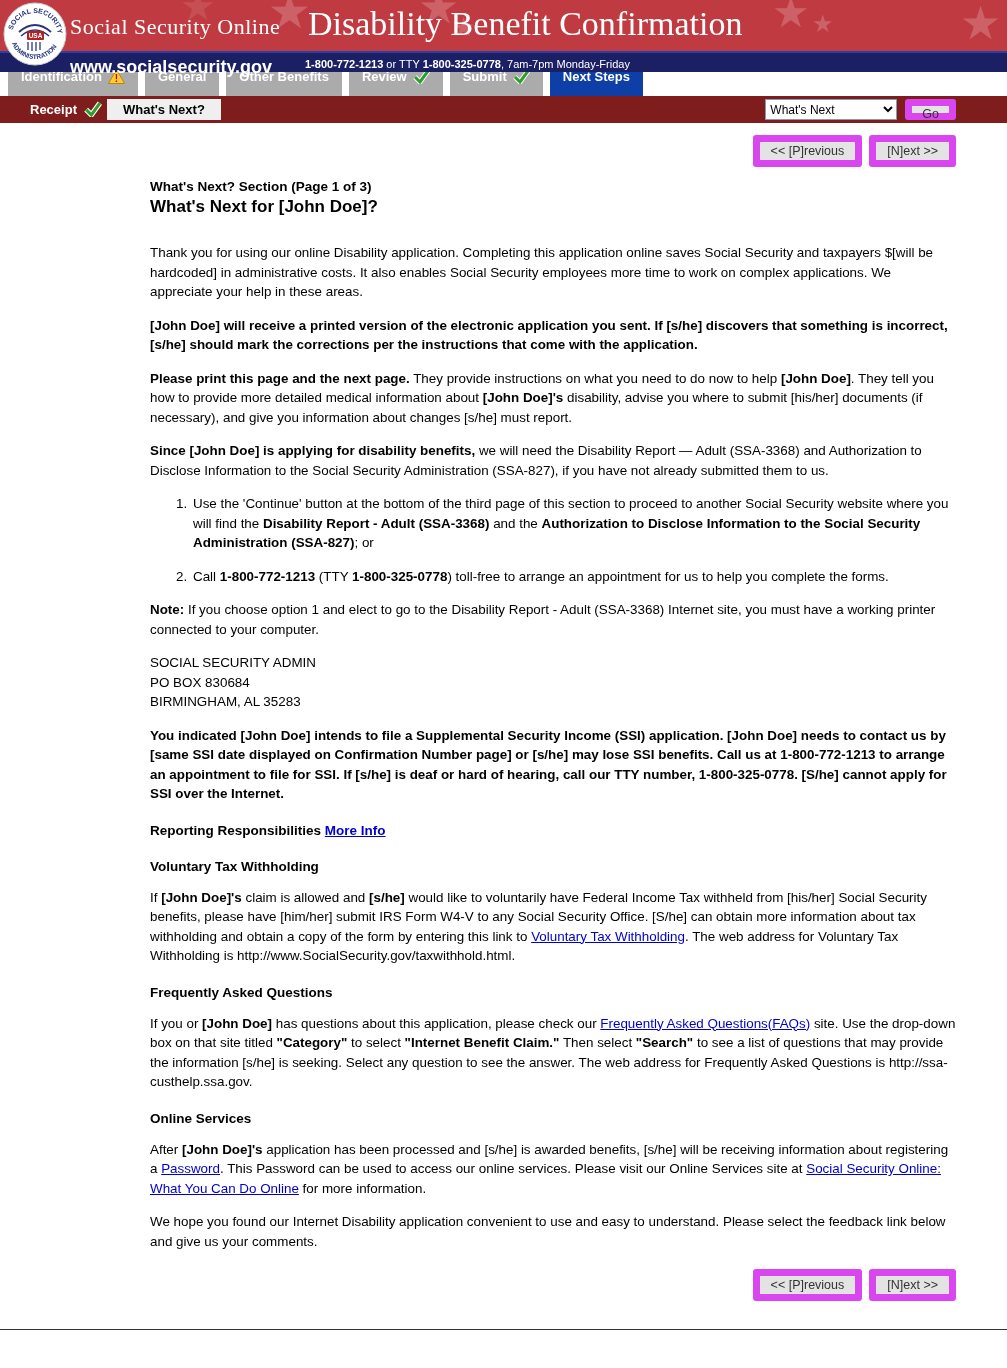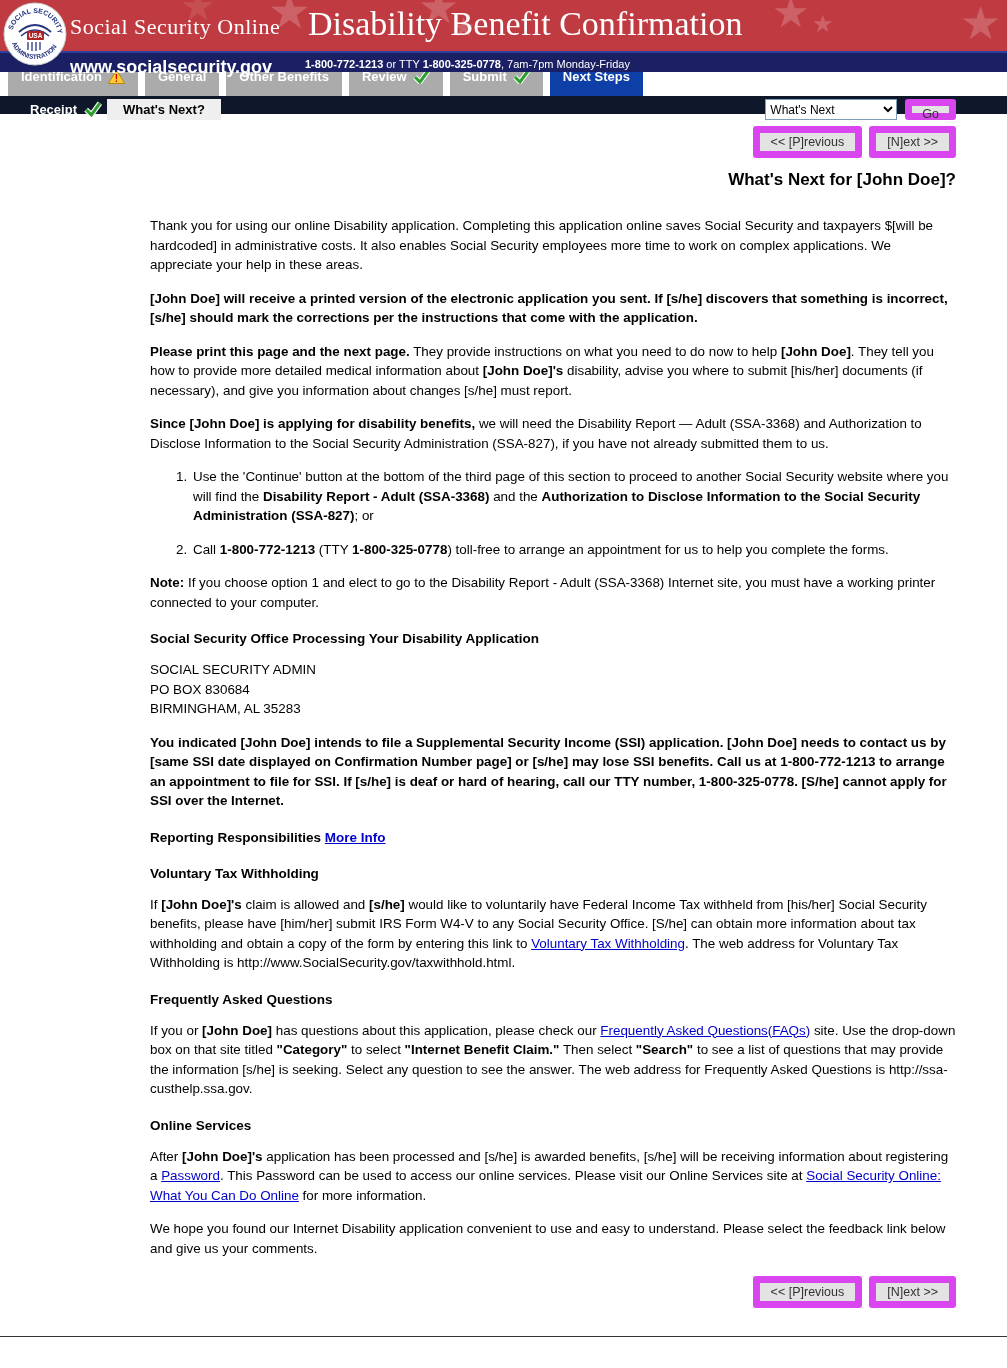--- a/index.html
+++ b/index.html
@@ -51,21 +51,21 @@
   }
   .tab {
     height:38px; display:flex; align-items:flex-end; gap:6px;
     background:#ABABAB; color:#fff; font-weight:bold; font-size:13px;
     padding:12px 13px; border-radius:3px 3px 0 0; cursor:default;
   }
   .tab.active { background:#0D3FA6; border-radius:0 9px 0 0; }
   .tab svg { display:block; }
 
   
-  .subnav { position:relative; height:18px; background:#0f172a; }
+  .subnav { position:relative; height:27px; background:#7f1d1d; }
   .receipt {
     position:absolute; left:30px; top:5px;
     color:#fff; font-weight:bold; font-size:13px;
     display:flex; align-items:center; gap:7px;
   }
   .whatsnext-box {
     position:absolute; left:107px; top:3px;
     background:#EFEFEF; color:#000; font-weight:bold; font-size:13px;
     padding:3px 16px;
   }
@@ -80,21 +80,21 @@
     background:#E3E3E3; border:7px solid #d946ef; border-radius:3px;
     font-size:12.5px; color:#333; padding:1px 10px; height:21px; cursor:pointer;
   }
 
   
   .content { padding: 10px 51px 0 150px; }
   .btn-row { display:flex; justify-content:flex-end; gap:7px; margin:2px 0 12px; }
   .nav-btn { height:32px; padding:1px 11px; }
 
   .section-title { font-size:13.5px; font-weight:bold; margin:8px 0 3px; }
-  .page-title   { font-size:17px;   font-weight:bold; margin:0 0 26px;text-align:right; }
+  .page-title   { font-size:17px;   font-weight:bold; margin:0 0 26px; }
 
   p, li, .addr-line {
     font-size:13.4px; line-height:19.5px; margin:0 0 14px;
   }
   .addr-line { margin:0; }
   .addr-block { margin:0 0 14px; }
   ol { margin:0 0 14px; padding-left:41px; }
   ol li { margin-bottom:14px; padding-left:2px; }
 
   .sec-head { font-size:13.5px; font-weight:bold; margin:17px 0 12px; line-height:19px; }
@@ -199,35 +199,35 @@
   </div>
 </div>
 
 <div class="content">
 
   <div class="btn-row">
     <button class="nav-btn">&lt;&lt; [P]revious</button>
     <button class="nav-btn">[N]ext &gt;&gt;</button>
   </div>
 
+  <div class="section-title">What's Next? Section (Page 1 of 3)</div>
   <div class="page-title">What's Next for [John Doe]?</div>
 
   <p><span>Thank you for using our online Disability application. Completing this application online saves Social Security and taxpayers $[will be hardcoded] in administrative costs. It also enables Social Security employees more time to work on complex applications. We appreciate your help in these areas.</span></p>
   <p><span class="b">[John Doe] will receive a printed version of the electronic application you sent. If [s/he] discovers that something is incorrect, [s/he] should mark the corrections per the instructions that come with the application.</span></p>
   <p><span class="b">Please print this page and the next page.</span><span> They provide instructions on what you need to do now to help </span><span class="b">[John Doe]</span><span>. They tell you how to provide more detailed medical information about </span><span class="b">[John Doe]'s</span><span> disability, advise you where to submit [his/her] documents (if necessary), and give you information about changes [s/he] must report.</span></p>
   <p><span class="b">Since [John Doe] is applying for disability benefits,</span><span> we will need the Disability Report — Adult (SSA-3368) and Authorization to Disclose Information to the Social Security Administration (SSA-827), if you have not already submitted them to us.</span></p>
 
   <ol>
     <li><span>Use the 'Continue' button at the bottom of the third page of this section to proceed to another Social Security website where you will find the </span><span class="b">Disability Report - Adult (SSA-3368)</span><span> and the </span><span class="b">Authorization to Disclose Information to the Social Security Administration (SSA-827)</span><span>; or</span></li>
     <li><span>Call </span><span class="b">1-800-772-1213</span><span> (TTY </span><span class="b">1-800-325-0778</span><span>) toll-free to arrange an appointment for us to help you complete the forms.</span></li>
   </ol>
 
   <p><span class="b">Note:</span><span> If you choose option 1 and elect to go to the Disability Report - Adult (SSA-3368) Internet site, you must have a working printer connected to your computer.</span></p>
 
-  <div class="sec-head">Social Security Office Processing Your Disability Application</div>
 
   <div class="addr-block">
     <div class="addr-line">SOCIAL SECURITY ADMIN</div>
     <div class="addr-line">PO BOX 830684</div>
     <div class="addr-line">BIRMINGHAM, AL 35283</div>
   </div>
 
   <p><span class="b">You indicated [John Doe] intends to file a Supplemental Security Income (SSI) application. [John Doe] needs to contact us by [same SSI date displayed on Confirmation Number page] or [s/he] may lose SSI benefits. Call us at 1-800-772-1213 to arrange an appointment to file for SSI. If [s/he] is deaf or hard of hearing, call our TTY number, 1-800-325-0778. [S/he] cannot apply for SSI over the Internet.</span></p>
 
   <div class="sec-head"><span class="b">Reporting Responsibilities</span><span> </span><a href="#" class="rich-link">More Info</a></div>

